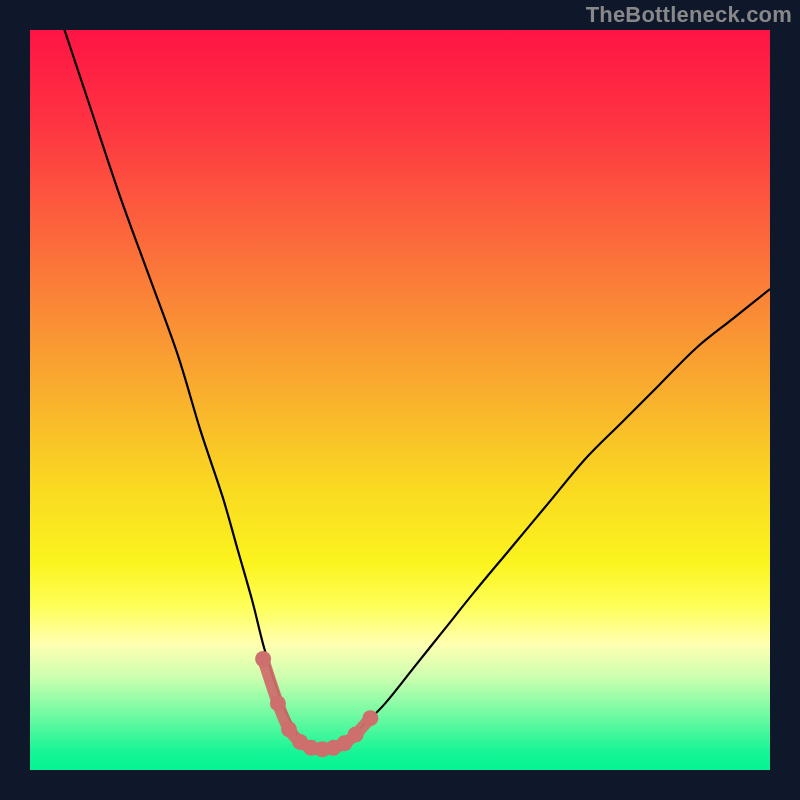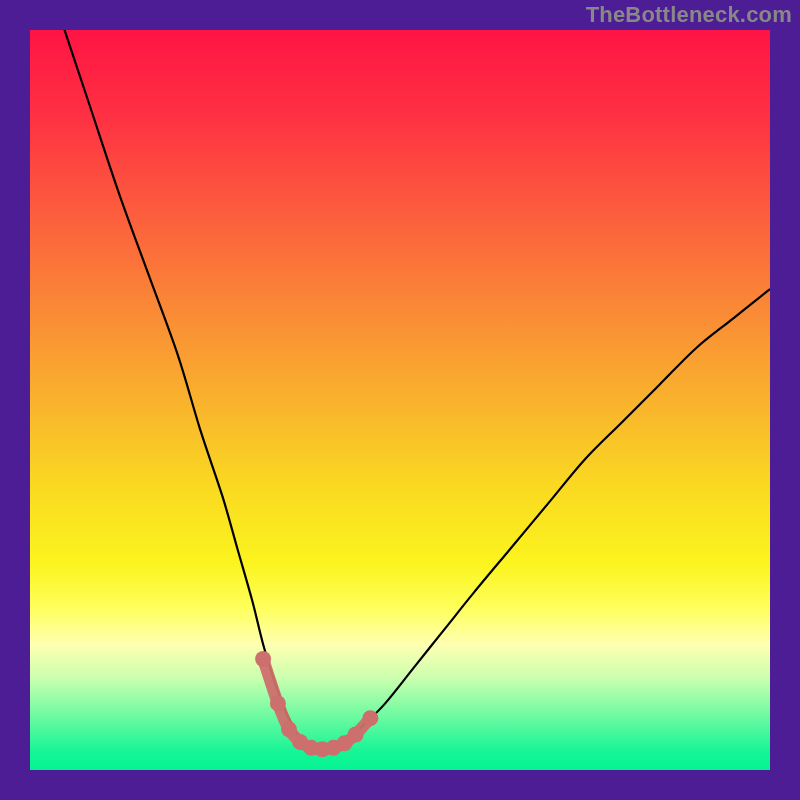--- a/index.html
+++ b/index.html
@@ -7,21 +7,21 @@
     padding: 0;
     width: 800px;
     height: 800px;
     background: #000000;
     overflow: hidden;
   }
   .outer {
     position: relative;
     width: 800px;
     height: 800px;
-    background: #4c1d95;
+    background: #0f172a;
   }
   .plot {
     position: absolute;
     left: 30px;
     top: 30px;
     width: 740px;
     height: 740px;
   }
   .watermark {
     position: absolute;

